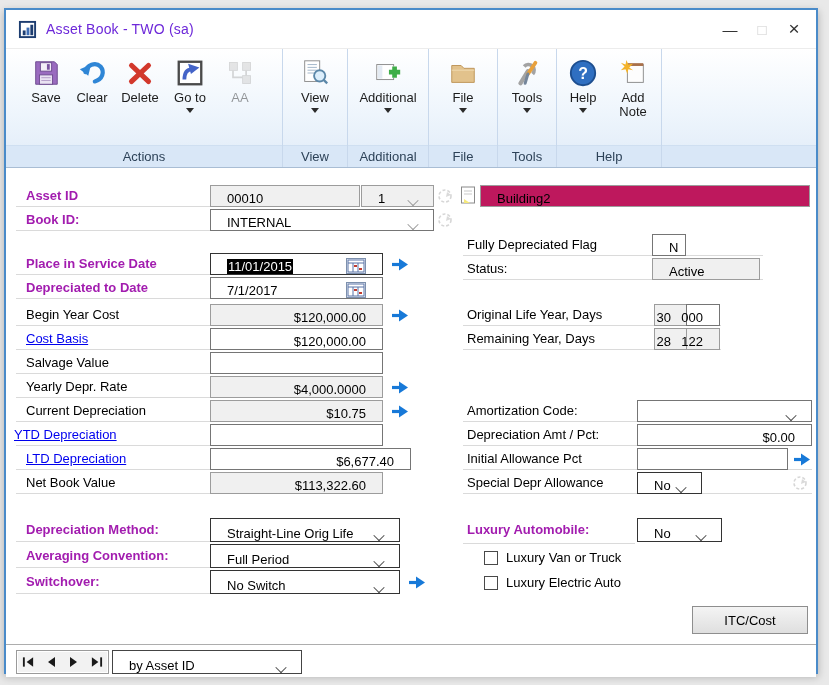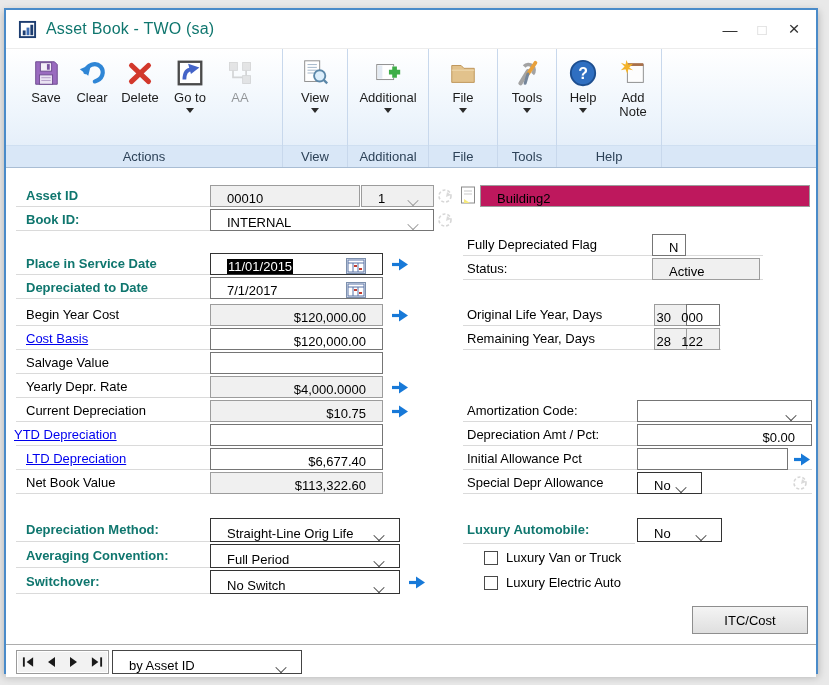--- a/index.html
+++ b/index.html
@@ -2,41 +2,41 @@
 <html><head>
 <meta charset="utf-8">
 <style>
   html,body { margin:0; padding:0; }
   body { width:829px; height:685px; background:#e9e9e9; font-family:"Liberation Sans", sans-serif; position:relative; overflow:hidden; }
   .window { position:absolute; left:4px; top:8px; width:814px; height:666px; box-sizing:border-box;
             border:2px solid #4a8bc9; background:#fff; box-shadow:0 3px 8px rgba(0,0,0,.25); }
   
   .titlebar { height:38px; background:#fff; display:flex; align-items:center; padding-left:12px; position:relative; border-bottom:1px solid #ececec; }
   .app-icon { width:19px; height:19px; margin-right:9px; }
-  .title { font-size:16px; color:#0f766e; letter-spacing:.2px; }
+  .title { font-size:14px; color:#6d28d9; letter-spacing:.2px; }
   .winctl { position:absolute; top:0; right:6px; height:38px; display:flex; align-items:center; }
   .winbtn { width:32px; height:30px; display:flex; align-items:center; justify-content:center; font-size:15px; color:#333; cursor:pointer; }
   .winbtn.max { color:#cfcfcf; }
   .winbtn.close { font-size:19px; }
   
   .toolbar { display:flex; height:118px; background:linear-gradient(#ffffff, #eef5fc 55%, #e0ebf8); border-bottom:1px solid #a9bdd4; }
   .tgroup { display:flex; flex-direction:column; border-right:1px solid #c8d8ec; }
   .tgroup.filler { flex:1; border-right:none; }
   .tbtns { flex:1; display:flex; align-items:flex-start; justify-content:center; padding-top:6px; }
   .gband { height:21px; background:#d9e7f7; border-top:1px solid #cfdff1; font-size:13px; color:#2d4258; display:flex; align-items:center; justify-content:center; }
   .tbtn { display:flex; flex-direction:column; align-items:center; width:46px; cursor:pointer; }
   .tbtn .ticon { height:36px; display:flex; align-items:center; justify-content:center; }
   .tbtn .tlabel { font-size:13px; color:#1c1c1c; line-height:1.05; text-align:center; white-space:nowrap; }
   .tbtn .tlabel.wrap { white-space:normal; width:40px; }
   .dd { margin-top:3px; width:0; height:0; border:4px solid transparent; border-top:5px solid #2b2b2b; }
   .tbtn.disabled { opacity:.45; }
   
   .client { position:relative; height:509px; background:#fff; font-size:13px; }
   .lbl { position:absolute; height:22px; line-height:22px; font-size:13px; color:#000; white-space:nowrap; }
-  .lbl.req { color:#0f766e; font-weight:bold; }
+  .lbl.req { color:#a21caf; font-weight:bold; }
   .lbl.link { color:#0000ee; text-decoration:underline; cursor:pointer; }
   .fld { position:absolute; height:22px; box-sizing:border-box; border:1px solid #757575; background:#fff; font-size:13px; display:flex; align-items:flex-end; padding:0 16px; color:#000; }
   .fld.gray { background:#f0f0f0; border-color:#9c9c9c; }
   .fld.right { justify-content:flex-end; }
   .combo { cursor:pointer; }
   .chev { margin-left:auto; width:7px; height:7px; border-right:1.6px solid #4a4a4a; border-bottom:1.6px solid #4a4a4a; transform:rotate(45deg) translate(-1px,-1px); }
   .chev.dim { border-color:#9a9a9a; }
   .uline { position:absolute; height:1px; background:#dadada; }
   .xbtn { position:absolute; width:22px; height:20px; display:flex; align-items:center; justify-content:center; cursor:pointer; }
   .sel { background:#000; color:#fff; padding:0 1px; }
@@ -358,21 +358,21 @@
       </div>
 
     <div class="lbl link" style="left:8px;top:256px">YTD Depreciation</div>
     <div class="uline" style="left:10px;top:277px;width:196px"></div>
     <div class="fld right" style="left:204px;top:256px;width:173px">
         <span></span>
       </div>
 
     <div class="lbl link" style="left:20px;top:280px">LTD Depreciation</div>
     <div class="uline" style="left:10px;top:301px;width:196px"></div>
-    <div class="fld right" style="left:204px;top:280px;width:173px">
+    <div class="fld right" style="left:204px;top:280px;width:201px">
         <span>$6,677.40</span>
       </div>
 
     <div class="lbl" style="left:20px;top:304px">Net Book Value</div>
     <div class="uline" style="left:10px;top:325px;width:196px"></div>
     <div class="fld gray right" style="left:204px;top:304px;width:173px">
         <span>$113,322.60</span>
       </div>
 
     <div class="lbl req" style="left:20px;top:351px">Depreciation Method:</div>

